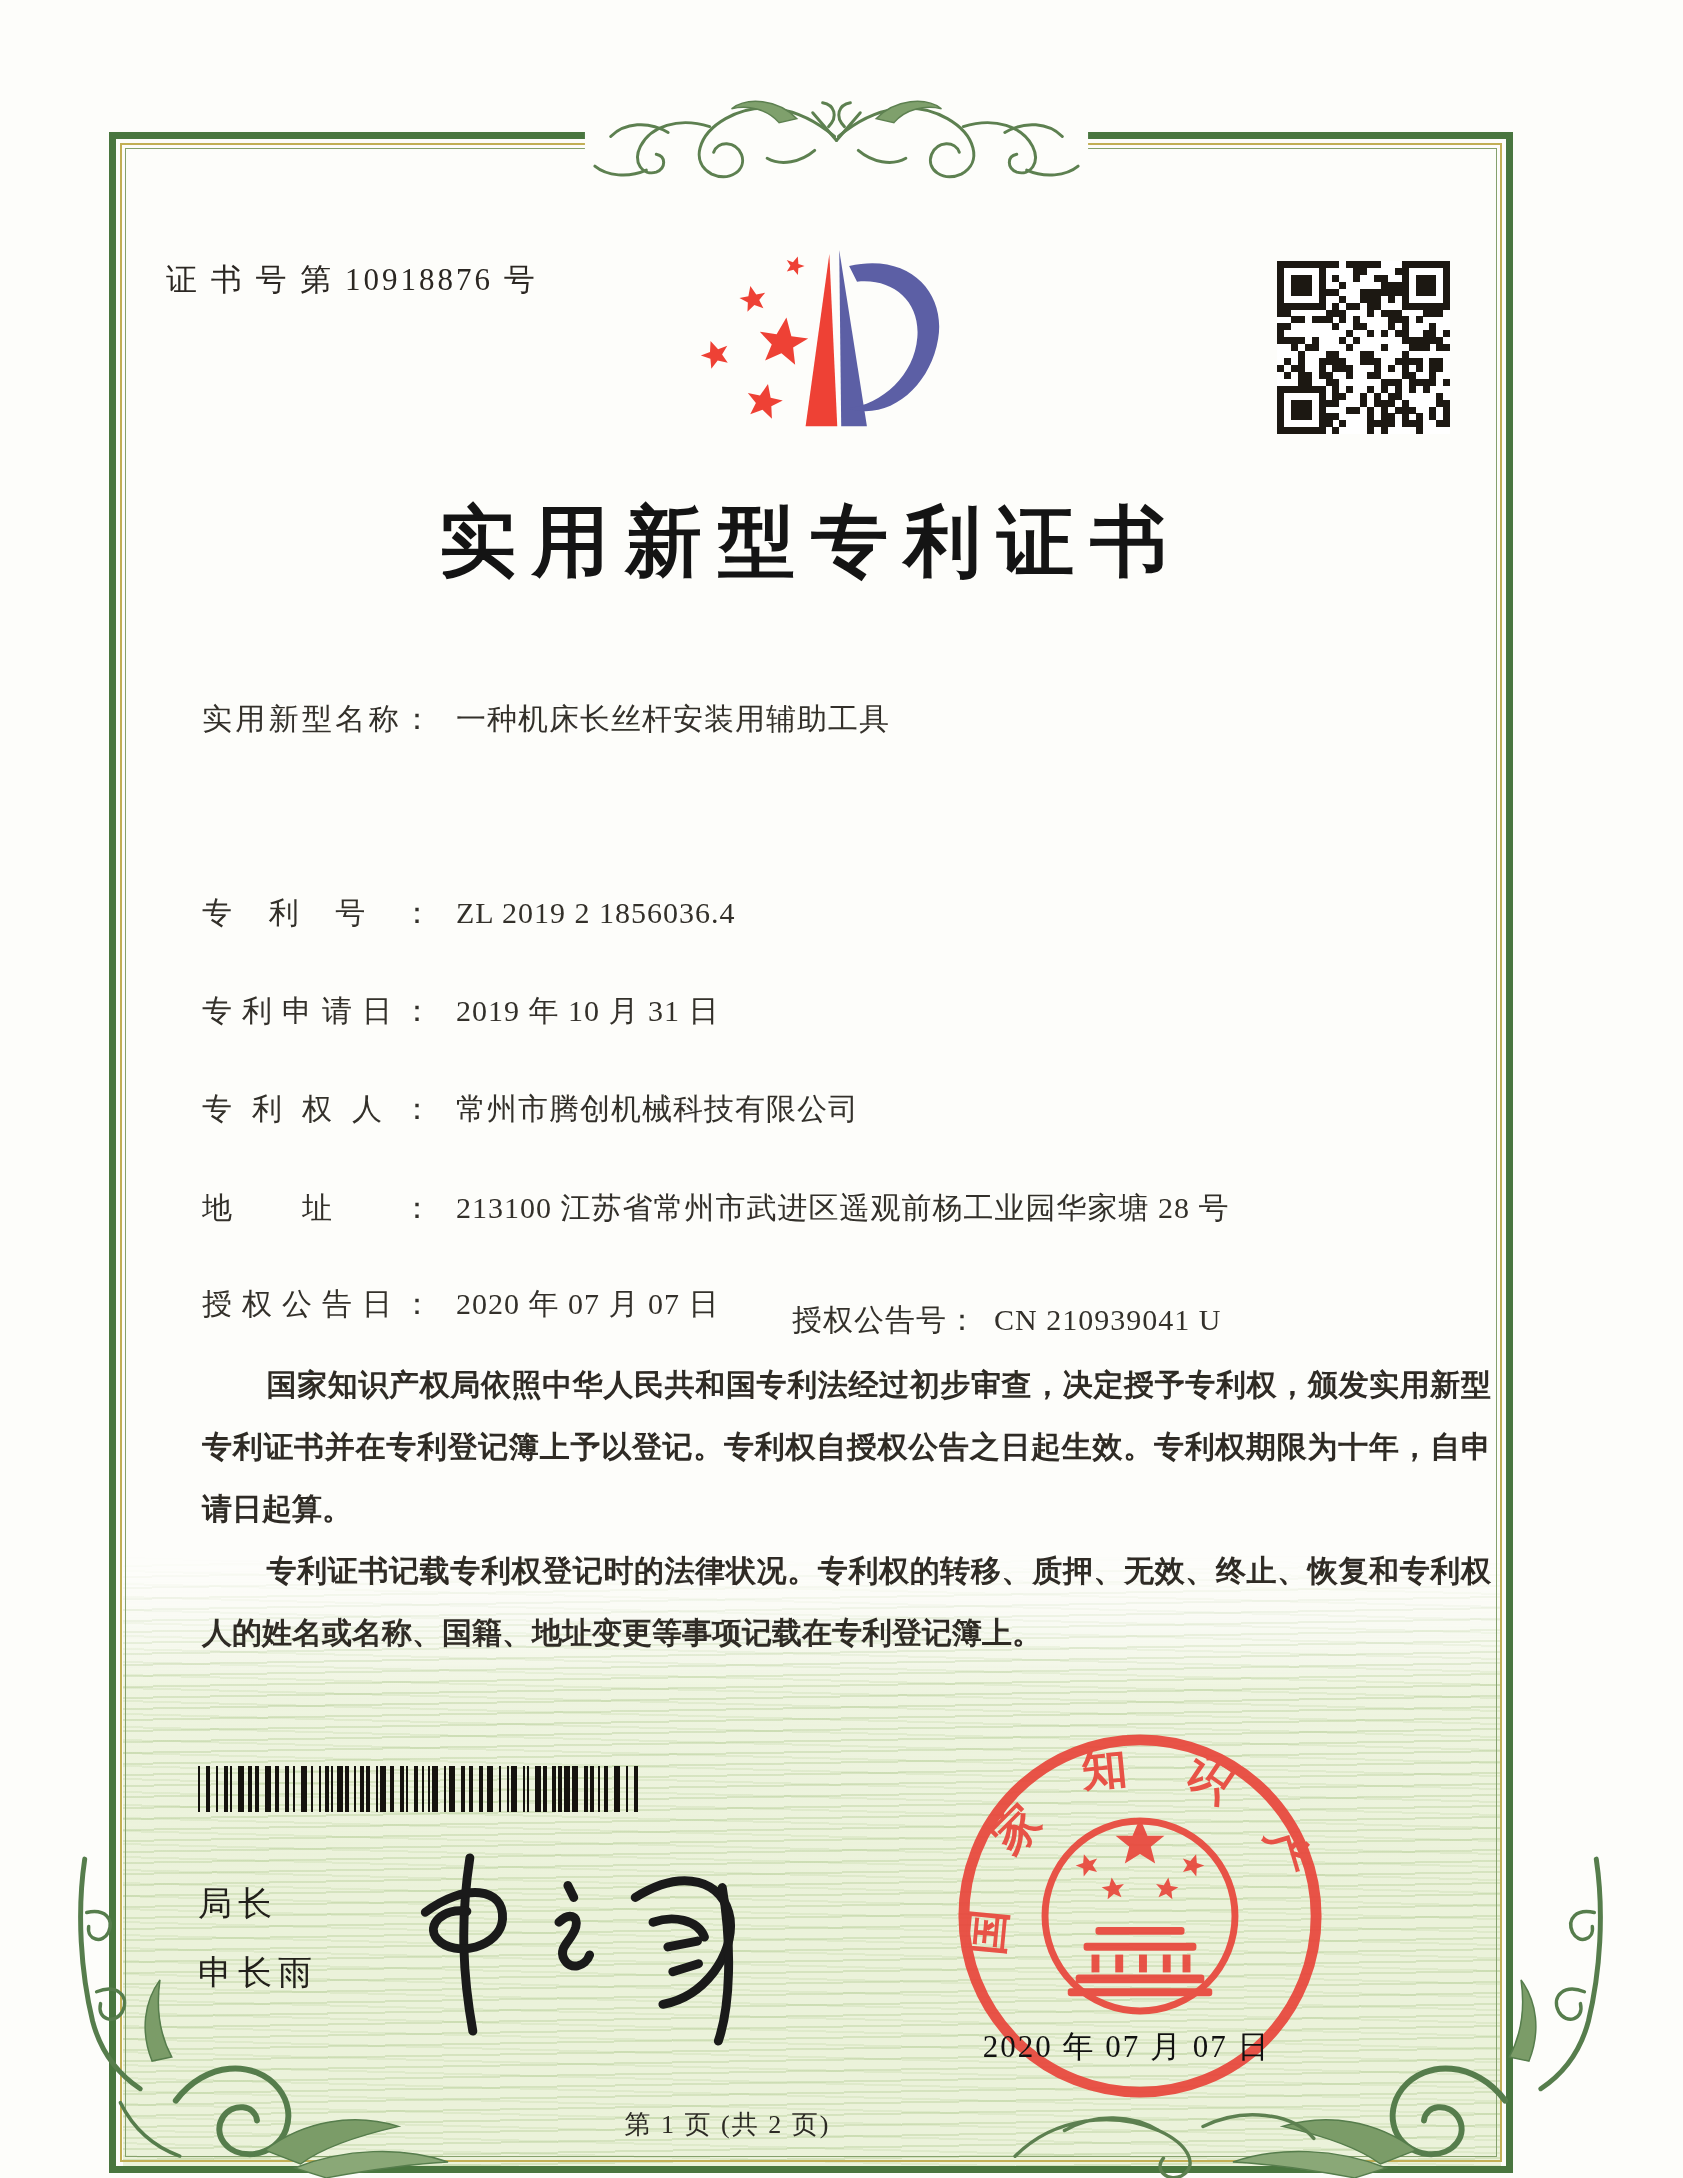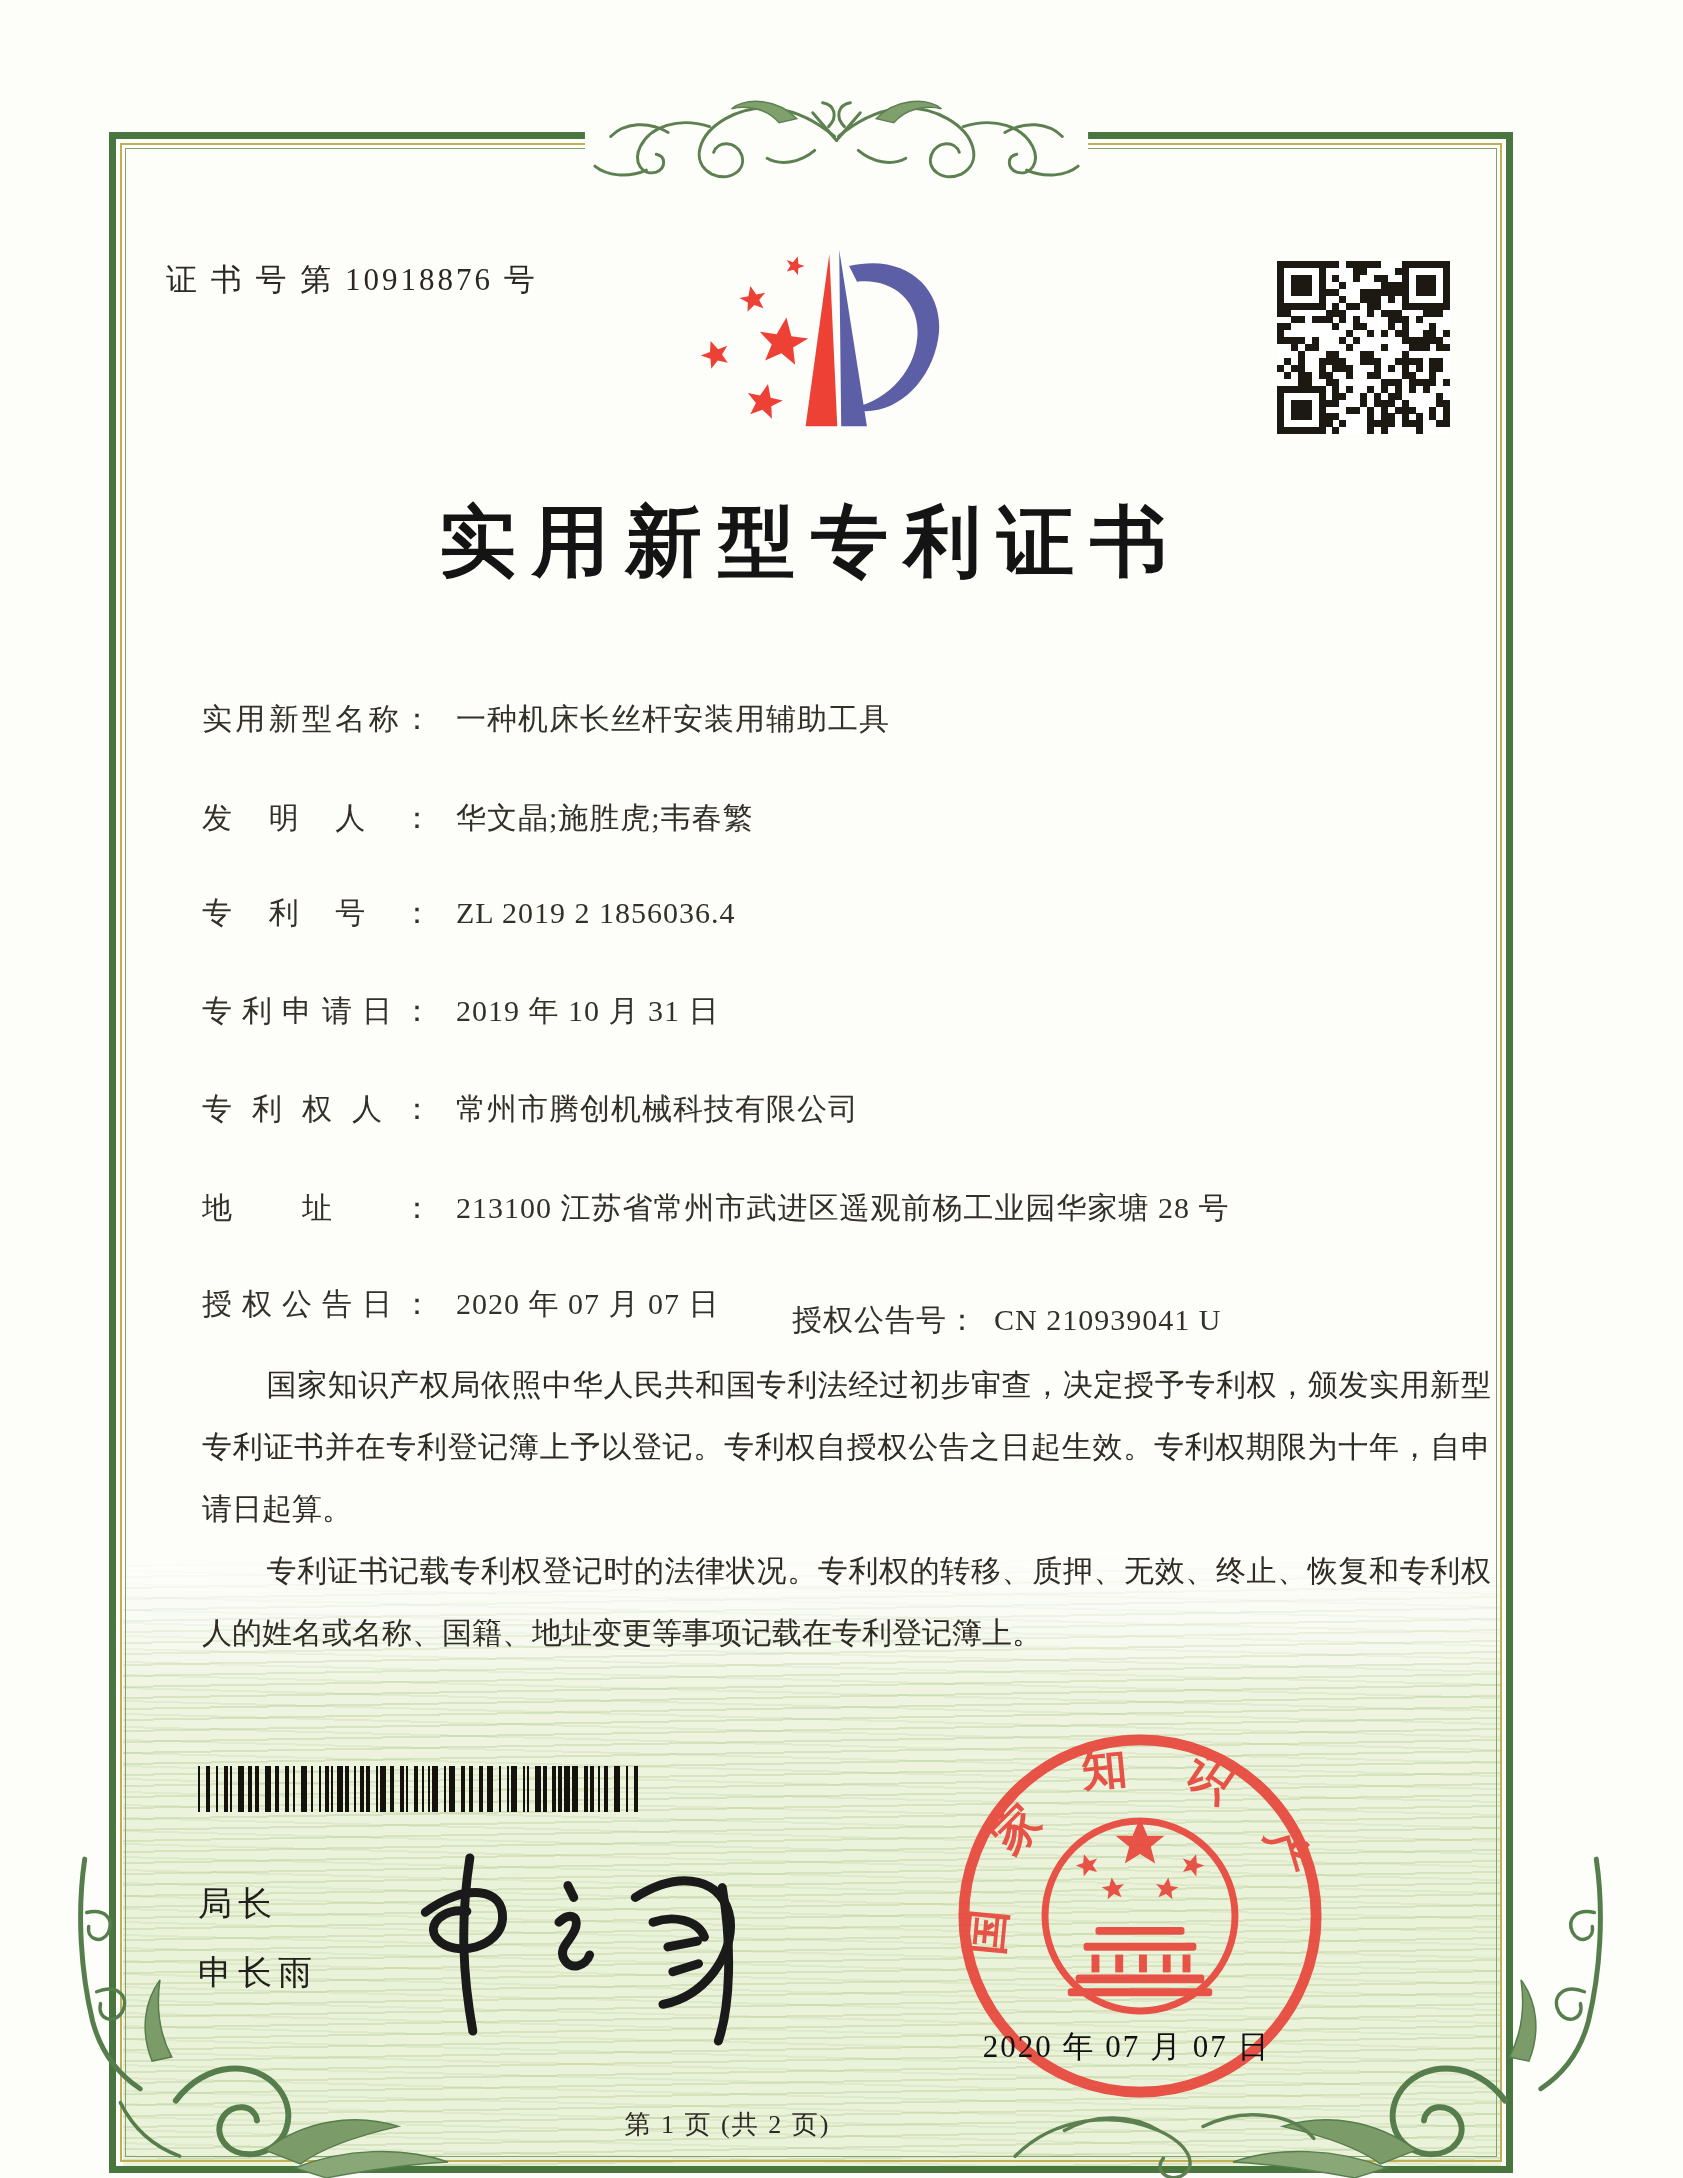--- a/index.html
+++ b/index.html
@@ -23,21 +23,21 @@
   .cert-no{position:absolute;left:166px;top:259px;font-size:31px;letter-spacing:3px;color:#2b2722;z-index:4;}
   .title{position:absolute;left:109px;top:491px;width:1404px;text-align:center;
          font-size:77px;font-weight:bold;letter-spacing:16px;color:#141414;z-index:4;}
   .row{position:absolute;left:202px;font-size:30px;color:#33302a;z-index:4;white-space:nowrap;}
   .lbl{display:inline-block;width:230px;text-align:justify;text-align-last:justify;}
   .val{margin-left:24px;letter-spacing:1px;}
   .pair2{position:absolute;left:590px;top:0;margin-top:16px;}
   .pair2 .lbl2{letter-spacing:1px;}
   .pair2 .val{margin-left:16px;}
   .paras{position:absolute;left:202px;top:1354px;width:1289px;font-size:30px;line-height:62px;
-         text-align:justify;color:#2f2b25;z-index:4;}
+         text-align:justify;color:#2f2b25;z-index:4;font-weight:bold;}
   .paras p{margin:0;text-indent:2.15em;}
   .qr{position:absolute;left:1277px;top:261px;width:173px;height:173px;background:#fff;z-index:4;}
   .qr div{position:absolute;background:#1c1812;}
   .barcode{position:absolute;left:198px;top:1766px;width:447px;height:46px;z-index:4;}
   .barcode div{position:absolute;top:0;height:100%;background:#15120e;}
   .director-title{position:absolute;left:198px;top:1881px;font-size:34px;letter-spacing:6px;z-index:4;color:#22201b;text-align:right;}
   .director-name{position:absolute;left:198px;top:1950px;font-size:34px;letter-spacing:6px;z-index:4;color:#22201b;}
   .signature{position:absolute;left:356px;top:1828px;z-index:5;}
   .seal{position:absolute;left:952px;top:1728px;z-index:6;opacity:.93;}
   .seal-date{position:absolute;left:958px;top:2026px;width:337px;text-align:center;
@@ -433,23 +433,20 @@
       <div style="left: 90px; top: 166px; width: 7px; height: 7px;"></div>
       <div style="left: 104px; top: 166px; width: 7px; height: 7px;"></div>
       <div style="left: 139px; top: 166px; width: 7px; height: 7px;"></div>
     </div>
 
   <div class="title">实用新型专利证书</div>
 
   <div class="row" style="top:699px">
     <span class="lbl">实用新型名称：</span><span class="val">一种机床长丝杆安装用辅助工具</span>
   </div>
-  <div class="row" style="top:798px">
-    <span class="lbl">发明人：</span><span class="val">华文晶;施胜虎;韦春繁</span>
-  </div>
   <div class="row" style="top:893px">
     <span class="lbl">专利号：</span><span class="val">ZL 2019 2 1856036.4</span>
   </div>
   <div class="row" style="top:991px">
     <span class="lbl">专利申请日：</span><span class="val">2019 年 10 月 31 日</span>
   </div>
   <div class="row" style="top:1089px">
     <span class="lbl">专利权人：</span><span class="val">常州市腾创机械科技有限公司</span>
   </div>
   <div class="row" style="top:1188px">

